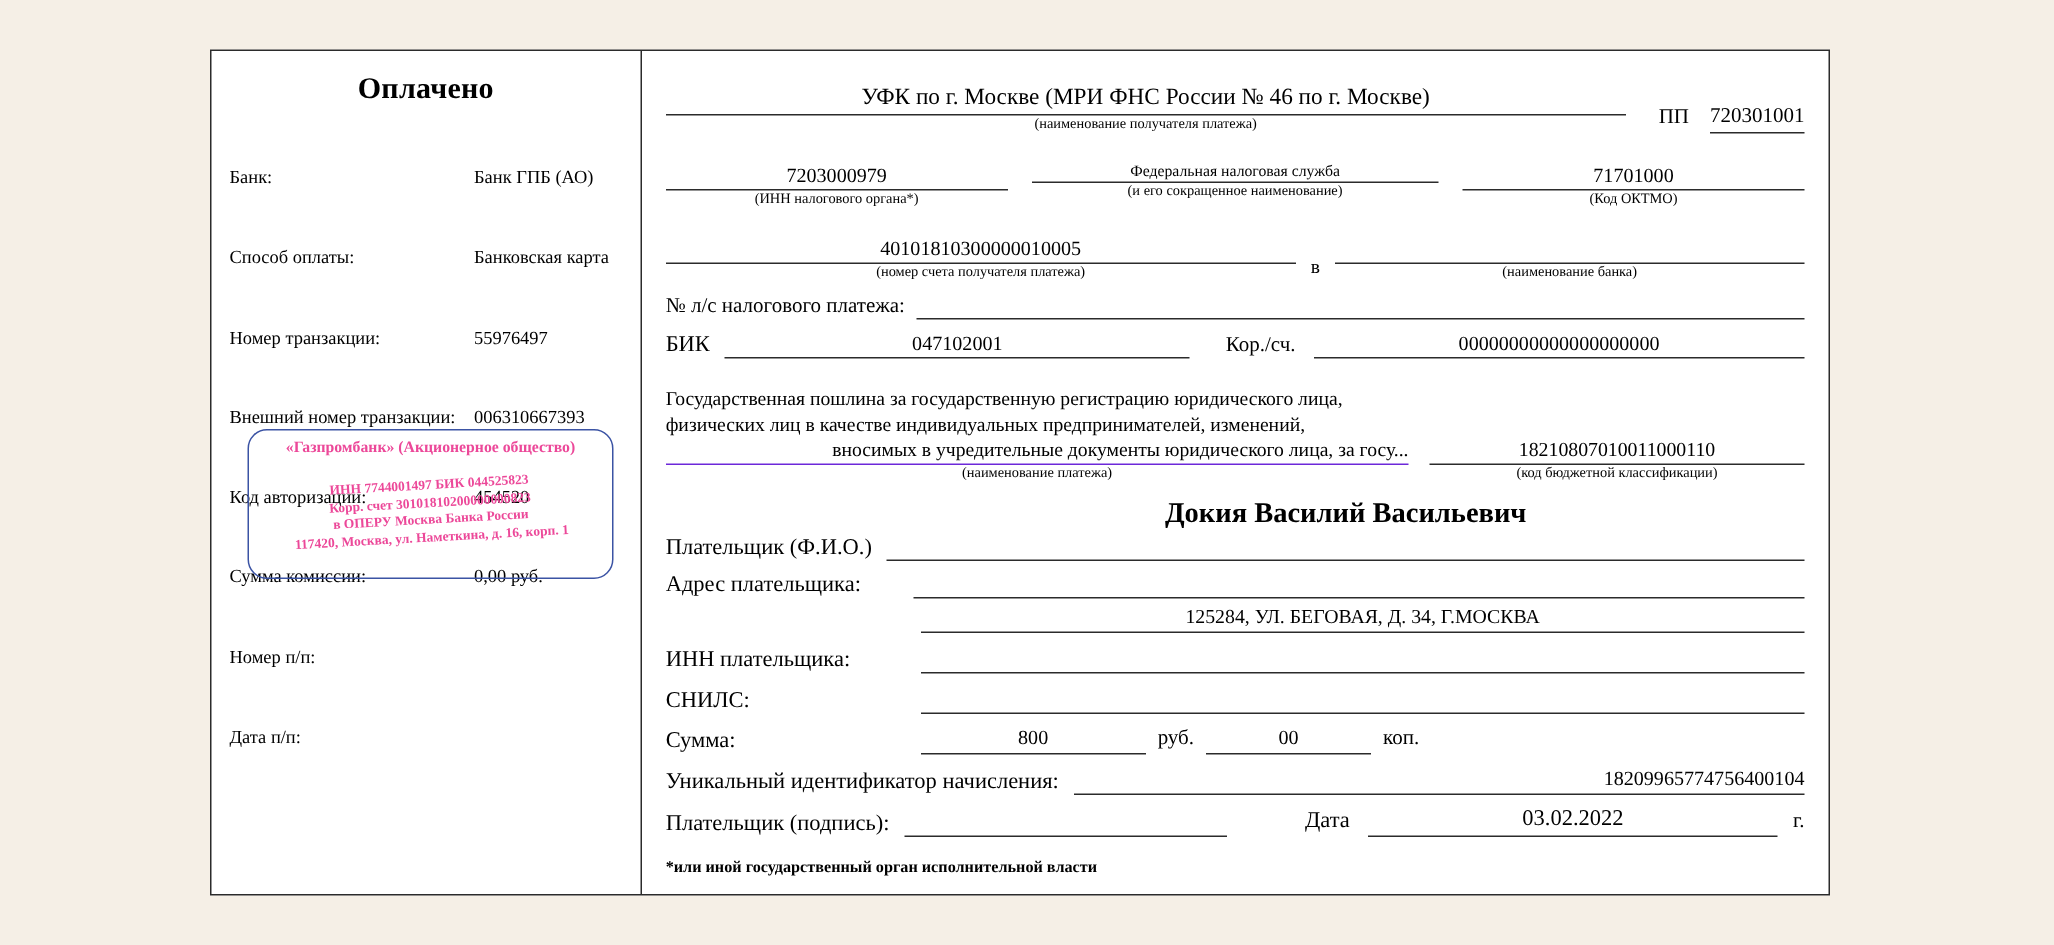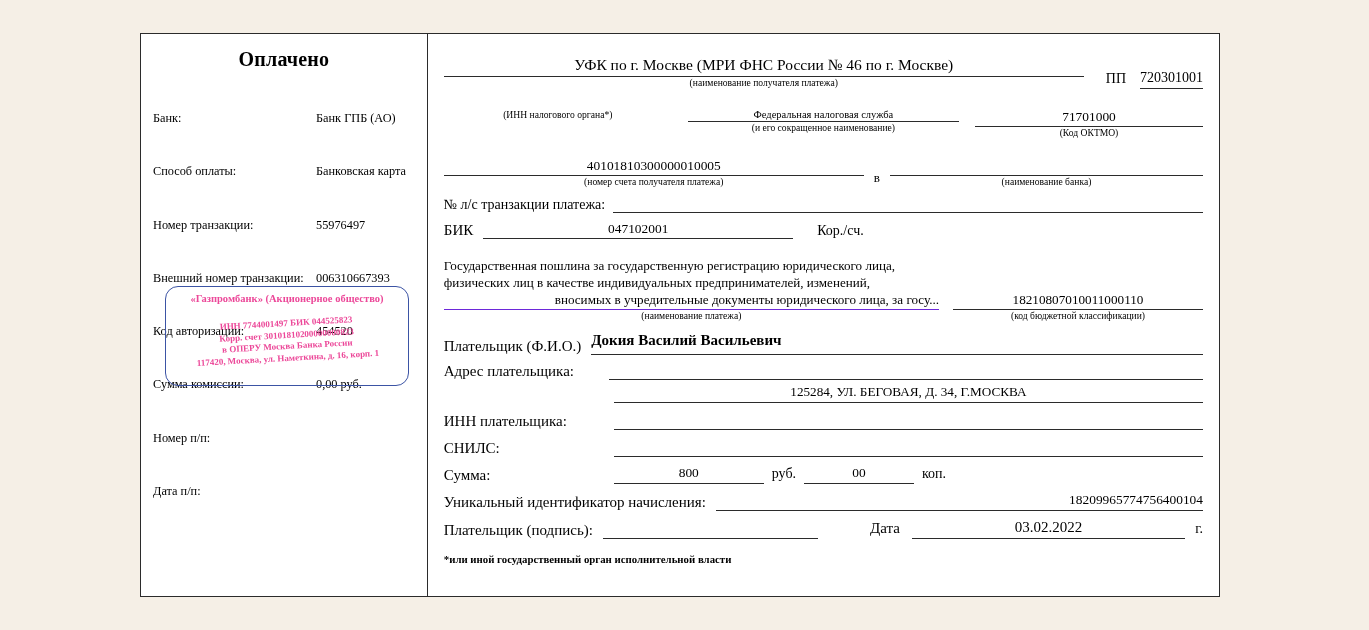--- a/index.html
+++ b/index.html
@@ -178,21 +178,21 @@
     flex: 1;
     font-size: 13.1px;
     line-height: 1.32;
   }
   .purpose-text .lastline { border-bottom: 1px solid #6d28d9; display: block; padding-bottom: 1px; text-align: right; }
   .kbk-col { flex: 0 0 250px; margin-left: 14px; }
   .kbk-val { text-align: center; font-size: 13.2px; padding-bottom: 1px; }
 
   .r6 { display: flex; align-items: flex-end; margin-top: 10px; }
   .r6 .lbl { font-size: 15px; white-space: nowrap; }
-  .r6 .fill { flex: 1; margin-left: 10px; font-size: 15px; font-weight: bold; padding-bottom: 5px; }
+  .r6 .fill { flex: 1; margin-left: 10px; text-align: center; font-size: 19px; font-weight: bold; padding-bottom: 19px; }
 
   .r7 { display: flex; align-items: flex-end; margin-top: 6px; gap: 25px; }
   .r7 .lbl { font-size: 15px; white-space: nowrap; }
   .r7 .fill { flex: 1; margin-left: 10px; padding-bottom: 2px; }
 
   .addr-line { display: flex; align-items: flex-end; margin-top: 4px; }
   .addr-line .spacer { flex: 0 0 170px; }
   .addr-line .fill { flex: 1; text-align: center; font-size: 13.2px; padding-bottom: 2px; }
 
   .r8 { display: flex; align-items: flex-end; margin-top: 8px; }
@@ -283,20 +283,21 @@
         <div class="recip">
           <div class="recip-val line">УФК по г. Москве (МРИ ФНС России № 46 по г. Москве)</div>
           <div class="cap">(наименование получателя платежа)</div>
         </div>
         <div class="pp-label">ПП</div>
         <div class="pp-val line">720301001</div>
       </div>
 
       <div class="r2">
         <div class="c-inn">
+          <div class="fld-val line">7203000979</div>
           <div class="cap">(ИНН налогового органа*)</div>
         </div>
         <div class="c-name">
           <div class="fld-val small line">Федеральная налоговая служба</div>
           <div class="cap">(и его сокращенное наименование)</div>
         </div>
         <div class="c-oktmo">
           <div class="fld-val line">71701000</div>
           <div class="cap">(Код ОКТМО)</div>
         </div>
@@ -308,28 +309,29 @@
           <div class="cap">(номер счета получателя платежа)</div>
         </div>
         <div class="v-label">в</div>
         <div class="c-bank">
           <div class="fld-val line">&nbsp;</div>
           <div class="cap">(наименование банка)</div>
         </div>
       </div>
 
       <div class="r4">
-        <div class="lbl">№ л/с транзакции платежа:</div>
+        <div class="lbl">№ л/с налогового платежа:</div>
         <div class="fill line">&nbsp;</div>
       </div>
 
       <div class="r5">
         <div class="lbl">БИК</div>
         <div class="bik-val line">047102001</div>
         <div class="kor-lbl">Кор./сч.</div>
+        <div class="kor-val line">00000000000000000000</div>
       </div>
 
       <div class="purpose-block">
         <div class="purpose-text">
           <div>Государственная пошлина за государственную регистрацию юридического лица,</div>
           <div>физических лиц  в качестве индивидуальных предпринимателей, изменений,</div>
           <span class="lastline">вносимых в учредительные документы юридического лица, за госу...</span>
           <div class="cap">(наименование платежа)</div>
         </div>
         <div class="kbk-col">

